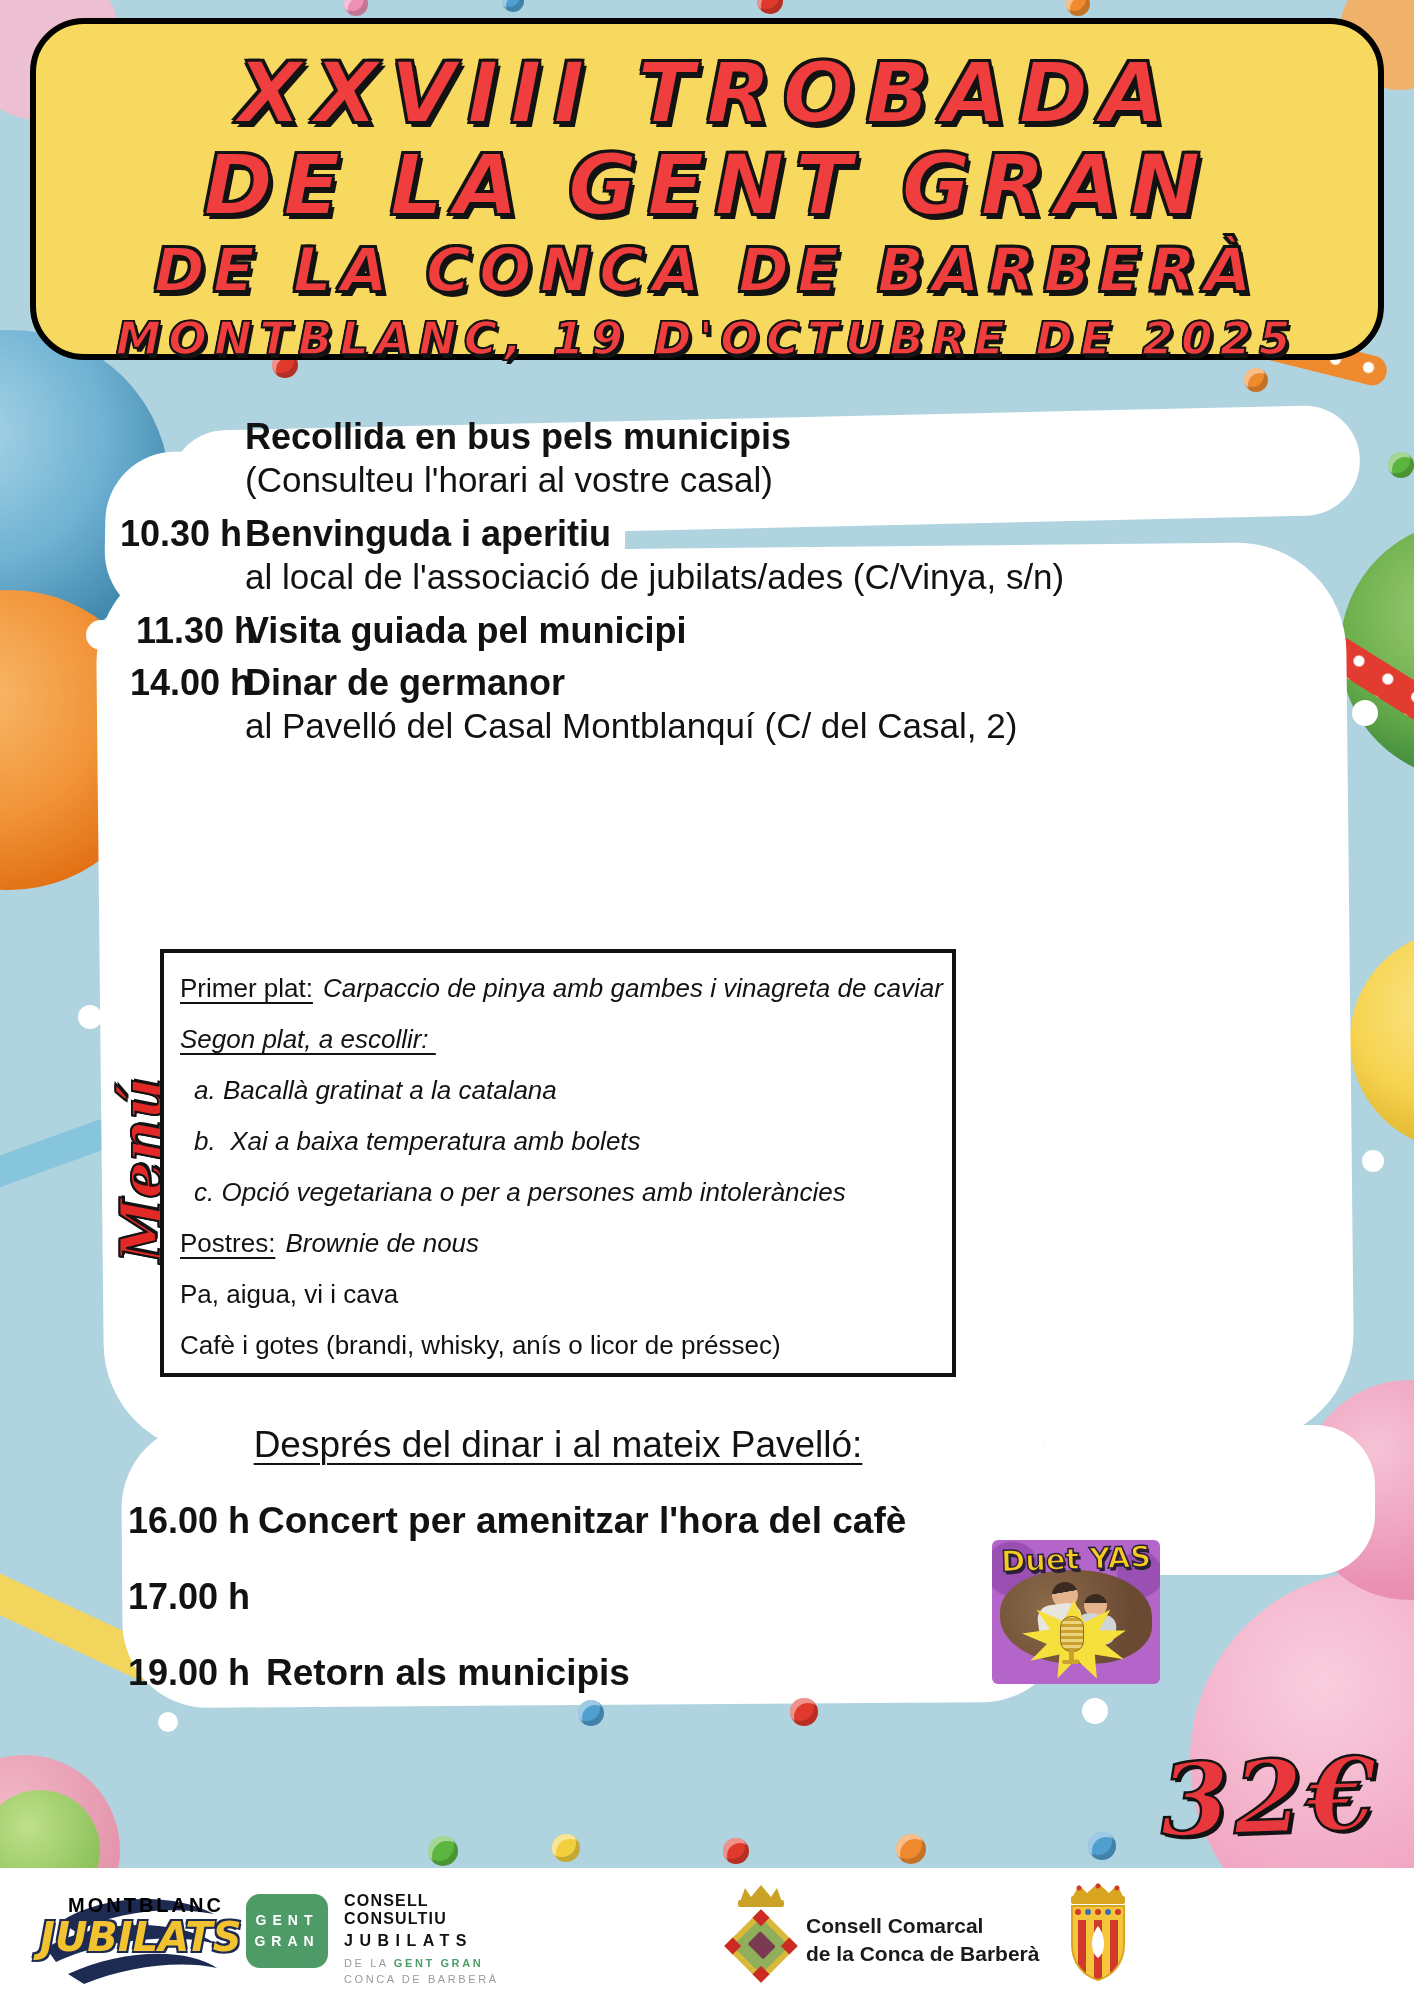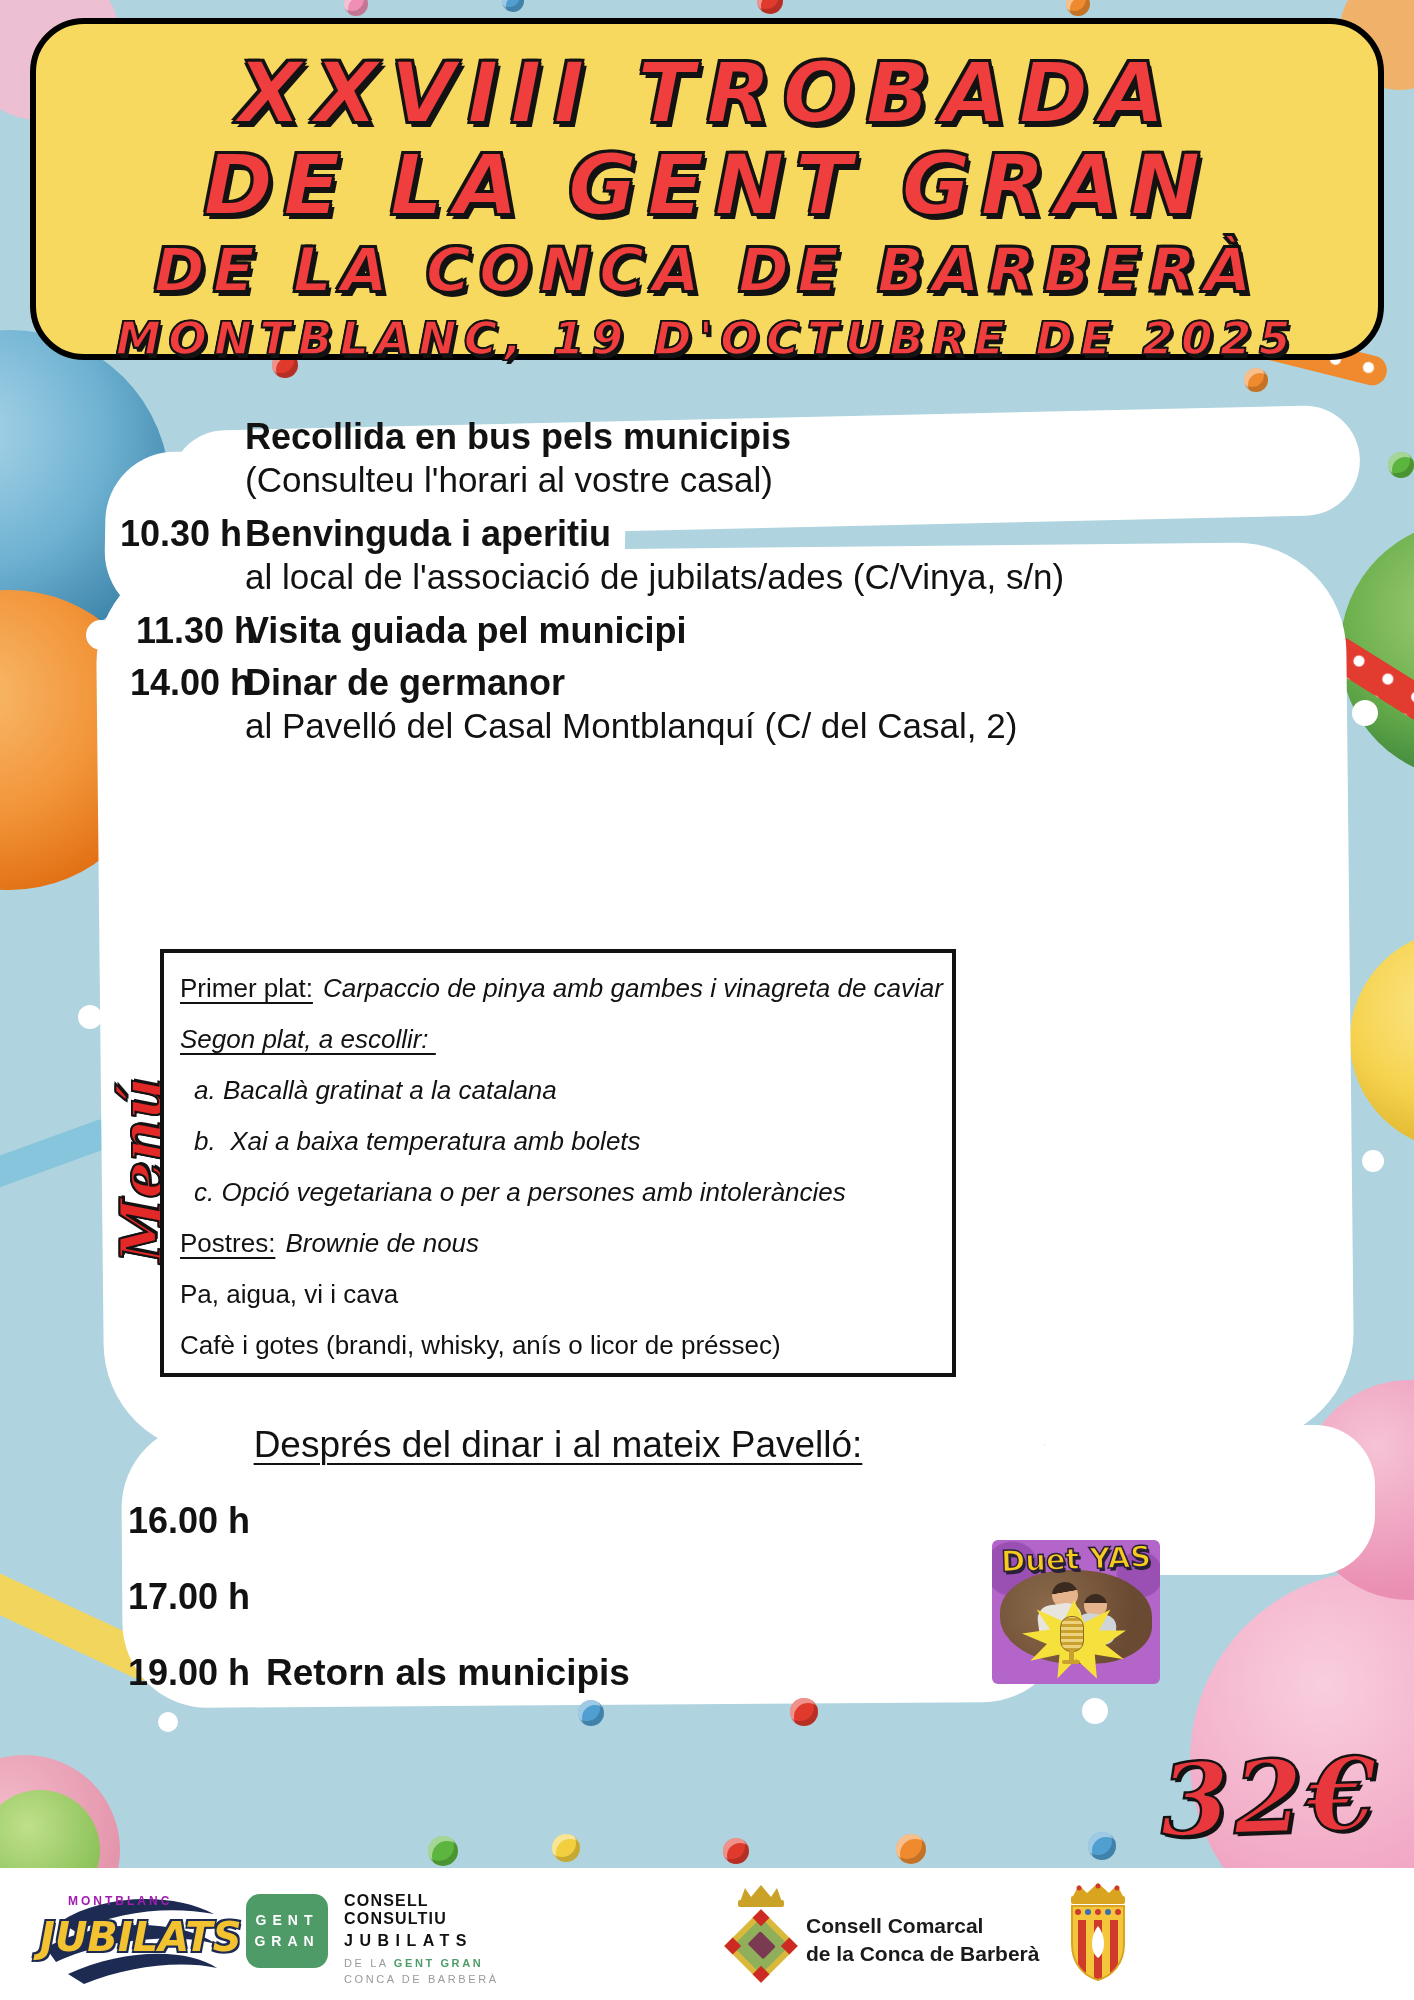--- a/index.html
+++ b/index.html
@@ -75,21 +75,21 @@
   
   .tickets{left:60px;top:1731px;width:1297px;height:136px;background:#f8d95f;border:7px solid #131313;border-radius:62px;box-sizing:border-box;padding:14px 0 0 36px;}
   .tik-line{font-size:41px;color:#121212;line-height:56px;white-space:pre;}
   .tik-bold{font-weight:bold;}
   .price{left:1160px;top:1738px;font-family:"DejaVu Serif",serif;font-weight:bold;font-style:italic;
      font-size:100px;letter-spacing:4px;color:#e8383d;transform:rotate(-2deg);white-space:nowrap;
      -webkit-text-stroke:2.4px #131313;text-shadow:3px 3px 0 #131313;}
 
   
   .footer{left:0;top:1868px;width:1414px;height:132px;background:#ffffff;}
-  .jub-top{position:absolute;left:36px;top:6px;font-size:12px;font-weight:bold;letter-spacing:3px;color:#a21caf;}
+  .jub-top{position:absolute;left:36px;top:6px;font-size:20px;font-weight:bold;letter-spacing:3px;color:#000000;}
   .jub-main{position:absolute;left:8px;top:26px;font-family:"DejaVu Sans",sans-serif;font-style:italic;font-weight:bold;
      font-size:40px;color:#f2c230;text-shadow:2px 2px 0 #1d2a52,-2px -2px 0 #1d2a52,2px -2px 0 #1d2a52,-2px 2px 0 #1d2a52;}
   .gg-bubble{position:absolute;left:0;top:4px;width:82px;height:74px;background:#4f9b68;border-radius:14px;
      color:#fff;font-weight:bold;font-size:14px;letter-spacing:6px;text-align:center;padding-top:16px;box-sizing:border-box;line-height:21px;}
   .gg-bubble::after{content:"";position:absolute;left:52px;bottom:-13px;width:0;height:0;
      border:13px solid rgba(0,0,0,0);border-top-color:#4f9b68;transform:skewX(28deg);}
   .gg-text{position:absolute;left:98px;top:2px;width:190px;}
   .gg-l1{font-size:16px;font-weight:bold;letter-spacing:1.2px;color:#111;}
   .gg-l2{font-size:16px;font-weight:bold;letter-spacing:6.5px;color:#111;margin-top:4px;}
   .gg-l3{font-size:11px;letter-spacing:2.6px;color:#9a9a9a;margin-top:7px;}
@@ -169,20 +169,21 @@
     <div class="menu-line it" style="padding-left:14px;">a. Bacallà gratinat a la catalana</div>
     <div class="menu-line it" style="padding-left:14px;">b.  Xai a baixa temperatura amb bolets</div>
     <div class="menu-line it" style="padding-left:14px;">c. Opció vegetariana o per a persones amb intoleràncies</div>
     <div class="menu-line"><span class="u">Postres:</span><span class="it gap">Brownie de nous</span></div>
     <div class="menu-line">Pa, aigua, vi i cava</div>
     <div class="menu-line">Cafè i gotes (brandi, whisky, anís o licor de préssec)</div>
   </div>
 
   <div class="abs aft-head">Després del dinar i al mateix Pavelló:</div>
   <div class="stime" style="left:128px;top:1500px;">16.00 h</div>
+  <div class="stitle" style="left:258px;top:1500px;font-size:37px;">Concert per amenitzar l'hora del cafè</div>
   <div class="stime" style="left:128px;top:1576px;">17.00 h</div>
   <div class="stime" style="left:128px;top:1652px;">19.00 h</div>
   <div class="stitle" style="left:266px;top:1652px;font-size:37px;">Retorn als municipis</div>
 
   <div class="abs duet">
     <div class="duet-photo"></div>
     <div class="dh dh1"></div>
     <div class="dh dh2"></div>
     <div class="db1"></div>
     <div class="db2"></div>

